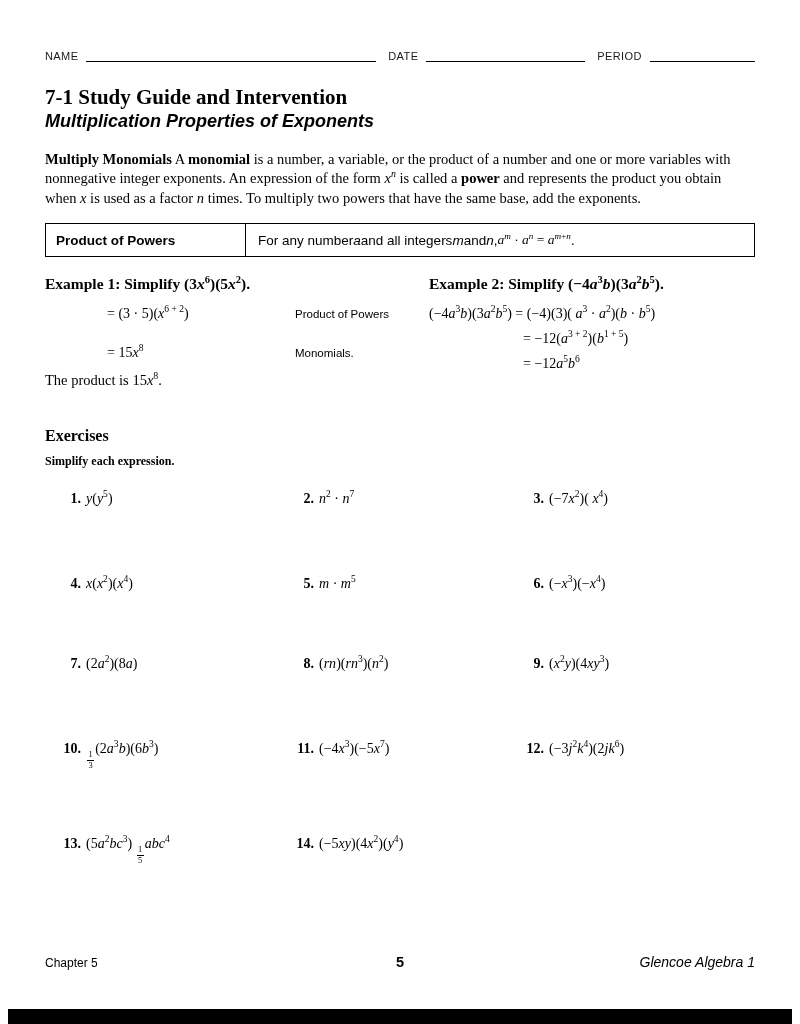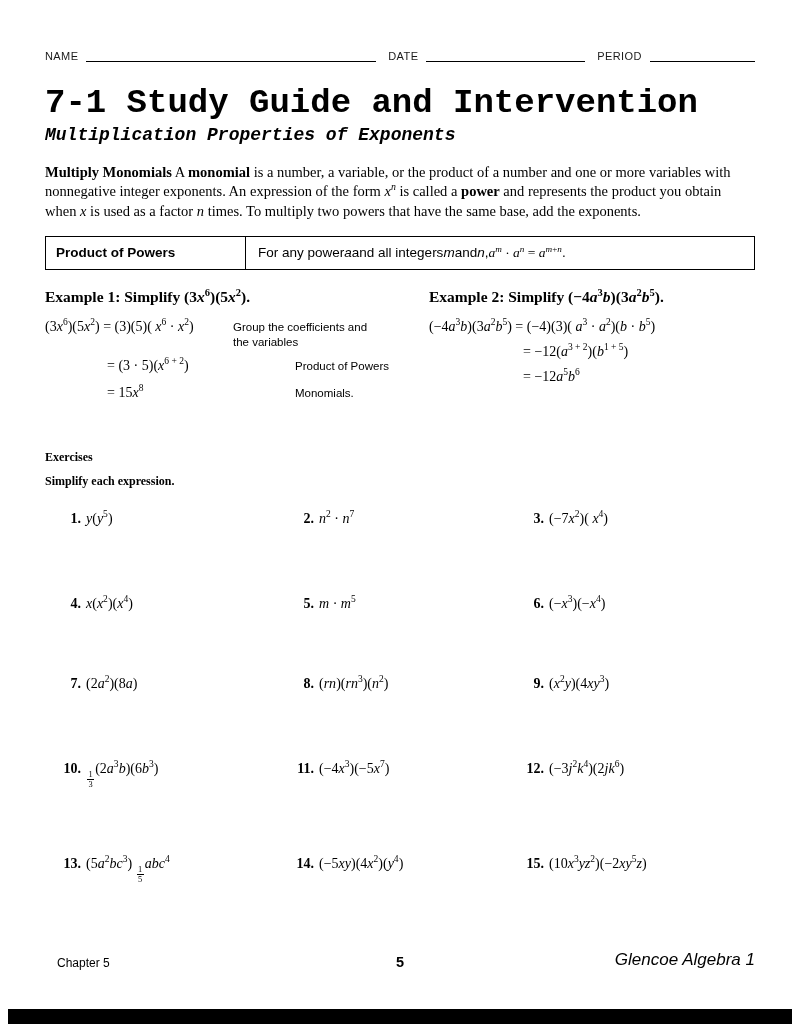--- a/index.html
+++ b/index.html
@@ -17,26 +17,26 @@
     font-family:"Liberation Sans", sans-serif;
     font-size:11px; letter-spacing:0.4px; color:#1a1a1a;
   }
   .fill { border-bottom:1px solid #000; height:14px; }
   .fill-name  { width:292px; margin:0 12px 0 8px; }
   .fill-date  { width:160px; margin:0 12px 0 8px; }
   .fill-period{ width:106px; margin:0 0 0 8px; }
 
   h1.title {
     margin:24px 45px 0 45px;
-    font-family:Liberation Mono, monospace;
-    font-weight:bold; font-size:34px; line-height:1.05;
+    font-family:Liberation Serif, serif;
+    font-weight:bold; font-size:21px; line-height:1.05;
   }
   h2.subtitle {
     margin:3px 45px 0 45px;
-    font-family:Liberation Mono, monospace;
+    font-family:Liberation Sans, sans-serif;
     font-weight:bold; font-style:italic; font-size:18px;
   }
 
   p.intro {
     margin:18px 45px 0 45px;
     font-size:14.5px; line-height:1.34;
   }
 
   .b { font-weight:bold; }
   .i { font-style:italic; }
@@ -79,43 +79,43 @@
   .ex1 .note {
     position:absolute; left:188px; top:1px; width:152px;
     font-family:"Liberation Sans", sans-serif; font-size:11.5px; line-height:1.3;
   }
   .ex2 .step { margin-bottom:9px; }
   .ex2 .step.indent { margin-left:94px; }
   .ex-result { font-size:14.5px; margin-top:4px; }
 
   
   .exercises { margin:38px 45px 0 45px; }
-  .exercises-heading { font-weight:bold; font-size:12px; }
+  .exercises-heading { font-weight:bold; font-size:16px; }
   .exercises-instruction { font-weight:bold; font-size:12px; margin-top:9px; }
   .ex-grid {
     margin-top:22px; padding-left:10px;
     display:grid;
     grid-template-columns:233px 230px 1fr;
     grid-template-rows:85px 80px 85px 95px 60px;
     align-items:start;
   }
   .ex-item { display:flex; align-items:baseline; font-size:14px; }
   .ex-num { font-weight:bold; width:26px; text-align:right; margin-right:5px; flex-shrink:0; }
 
   
   .footer {
     position:absolute; left:45px; right:45px; bottom:54px; height:18px;
     font-family:"Liberation Sans", sans-serif; font-size:12px;
   }
-  .footer .chapter { position:absolute; left:12px; bottom:0; }
+  .footer .chapter { position:absolute; left:0; bottom:0; }
   .footer .page-num {
     position:absolute; left:50%; transform:translateX(-50%); bottom:0;
     font-weight:bold; font-size:14.5px;
   }
-  .footer .brand { position:absolute; right:0; bottom:0; font-style:italic; font-size:17px; }
+  .footer .brand { position:absolute; right:0; bottom:0; font-style:italic; font-size:14px; }
 
   .bottom-bar {
     position:absolute; left:8px; right:8px; bottom:0; height:15px; background:#000;
   }
 </style>
 </head>
 <body>
 
 <div class="page">
 
@@ -129,40 +129,40 @@
   </div>
 
   <h1 class="title">7-1 Study Guide and Intervention</h1>
   <h2 class="subtitle">Multiplication Properties of Exponents</h2>
 
   <p class="intro"><span class="b">Multiply Monomials</span><span class=""> A </span><span class="b">monomial</span><span class=""> is a number, a variable, or the product of a number and one or more variables with nonnegative integer exponents. An expression of the form </span><span class="math"><i>x</i><sup><i>n</i></sup></span><span class=""> is called a </span><span class="b">power</span><span class=""> and represents the product you obtain when </span><span class="math"><i>x</i></span><span class=""> is used as a factor </span><span class="math"><i>n</i></span><span class=""> times. To multiply two powers that have the same base, add the exponents.</span></p>
 
   <div class="rule-box">
     <div class="rule-label">Product of Powers</div>
     <div class="rule-text">
-        <span class="">For any power </span>
+        <span class="">For any number </span>
         <span class="i">a</span>
         <span class=""> and all integers </span>
         <span class="i">m</span>
         <span class=""> and </span>
         <span class="i">n</span>
         <span class="">, </span>
         <span class="math"><i>a</i><sup><i>m</i></sup> · <i>a</i><sup><i>n</i></sup> = <i>a</i><sup><i>m</i>+<i>n</i></sup></span>
         <span class="">.</span>
       </div>
   </div>
 
   <div class="examples">
     <div class="example ex1">
       <div class="ex-heading"><span class="b">Example 1: Simplify </span><span class="b math">(3<i>x</i><sup>6</sup>)(5<i>x</i><sup>2</sup>)</span><span class="b">.</span></div>
       <div class="steps" id="ex1-steps">
-          <div class="step"><span class="math">(3<i>x</i><sup>6</sup>)(5<i>x</i><sup>2</sup>) = (3)(5)( <i>x</i><sup>6</sup> · <i>x</i><sup>2</sup>)</span><span class="note">Group the coefficients and the variables</span></div>
           <div class="step indent"><span class="math">= (3 · 5)(<i>x</i><sup>6 + 2</sup>)</span><span class="note">Product of Powers</span></div>
           <div class="step indent"><span class="math">= 15<i>x</i><sup>8</sup></span><span class="note">Monomials.</span></div>
         </div>
+      <div class="ex-result"><span class="">The product is </span><span class="math">15<i>x</i><sup>8</sup></span><span class="">.</span></div>
     </div>
     <div class="example ex2">
       <div class="ex-heading"><span class="b">Example 2: Simplify </span><span class="b math">(−4<i>a</i><sup>3</sup><i>b</i>)(3<i>a</i><sup>2</sup><i>b</i><sup>5</sup>)</span><span class="b">.</span></div>
       <div class="steps" id="ex2-steps">
           <div class="step"><span class="math">(−4<i>a</i><sup>3</sup><i>b</i>)(3<i>a</i><sup>2</sup><i>b</i><sup>5</sup>) = (−4)(3)( <i>a</i><sup>3</sup> · <i>a</i><sup>2</sup>)(<i>b</i> · <i>b</i><sup>5</sup>)</span></div>
           <div class="step indent"><span class="math">= −12(<i>a</i><sup>3 + 2</sup>)(<i>b</i><sup>1 + 5</sup>)</span></div>
           <div class="step indent"><span class="math">= −12<i>a</i><sup>5</sup><i>b</i><sup>6</sup></span></div>
         </div>
     </div>
   </div>
@@ -226,24 +226,20 @@
           <span class="ex-num">13.</span>
           <span class="math">(5<i>a</i><sup>2</sup><i>bc</i><sup>3</sup>) <span class="frac">
               <span class="fnum">1</span>
               <span class="fden">5</span>
             </span><i>abc</i><sup>4</sup></span>
         </div>
         <div class="ex-item">
           <span class="ex-num">14.</span>
           <span class="math">(−5<i>xy</i>)(4<i>x</i><sup>2</sup>)(<i>y</i><sup>4</sup>)</span>
         </div>
-        <div class="ex-item">
-          <span class="ex-num">15.</span>
-          <span class="math">(10<i>x</i><sup>3</sup><i>yz</i><sup>2</sup>)(−2<i>xy</i><sup>5</sup><i>z</i>)</span>
-        </div>
       </div>
   </div>
 
   <div class="footer">
     <span class="chapter">Chapter 5</span>
     <span class="page-num">5</span>
     <span class="brand">Glencoe Algebra 1</span>
   </div>
 
   <div class="bottom-bar"></div>

